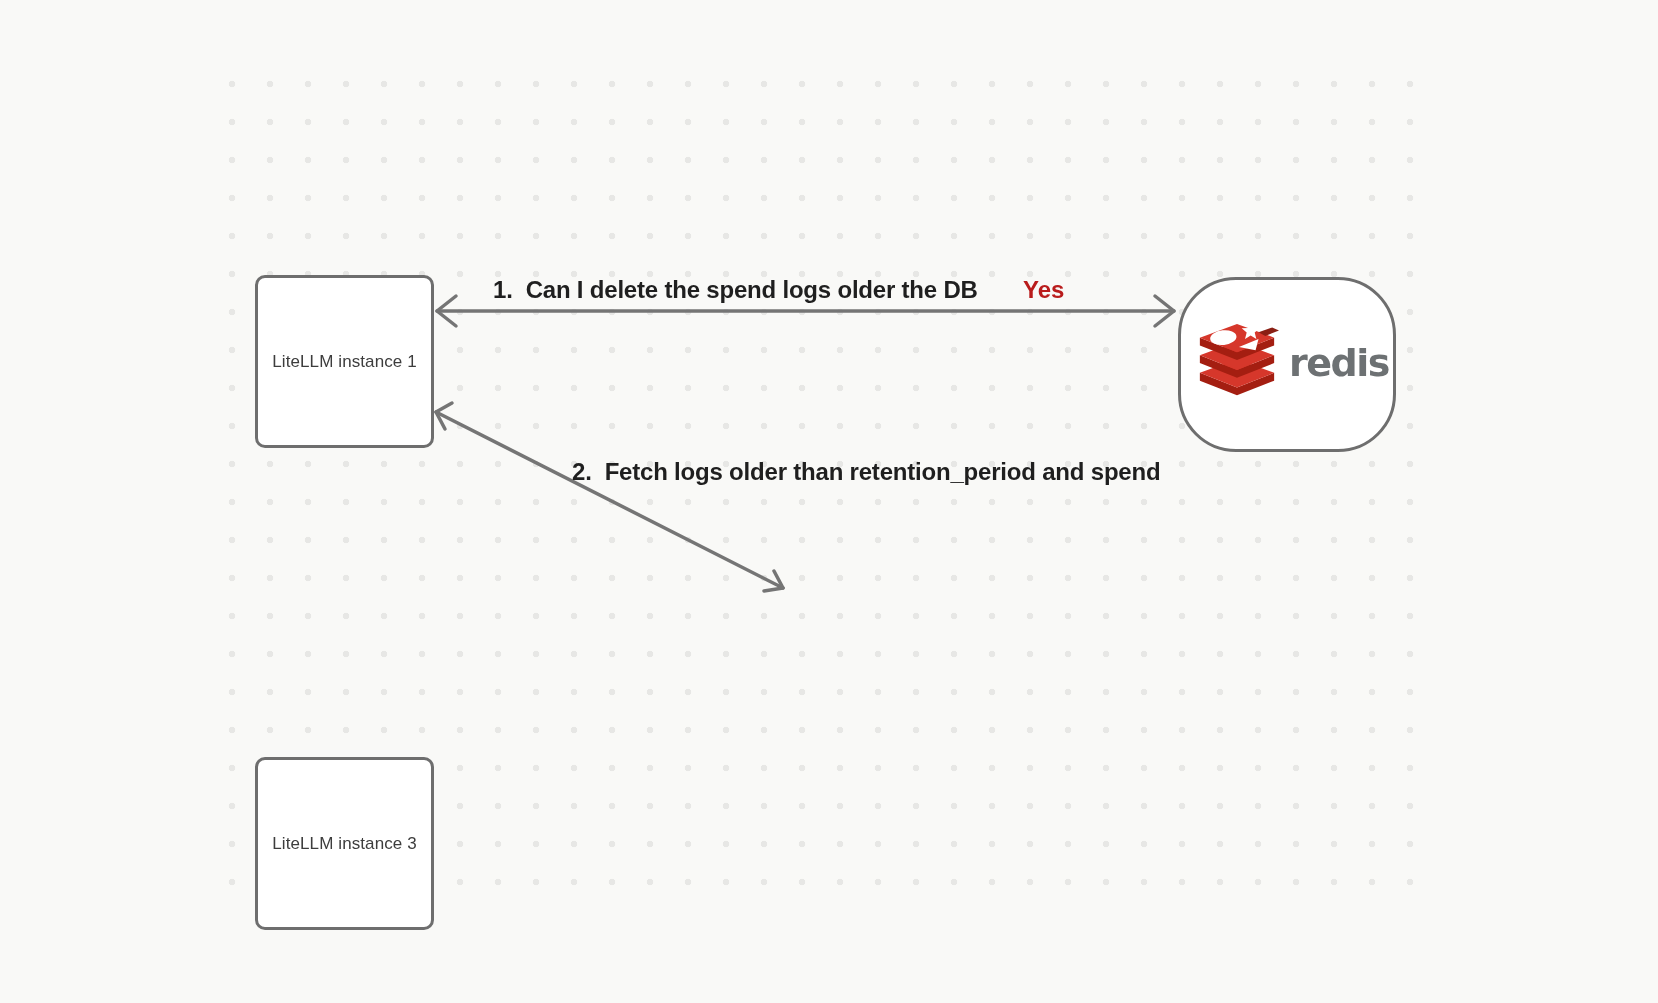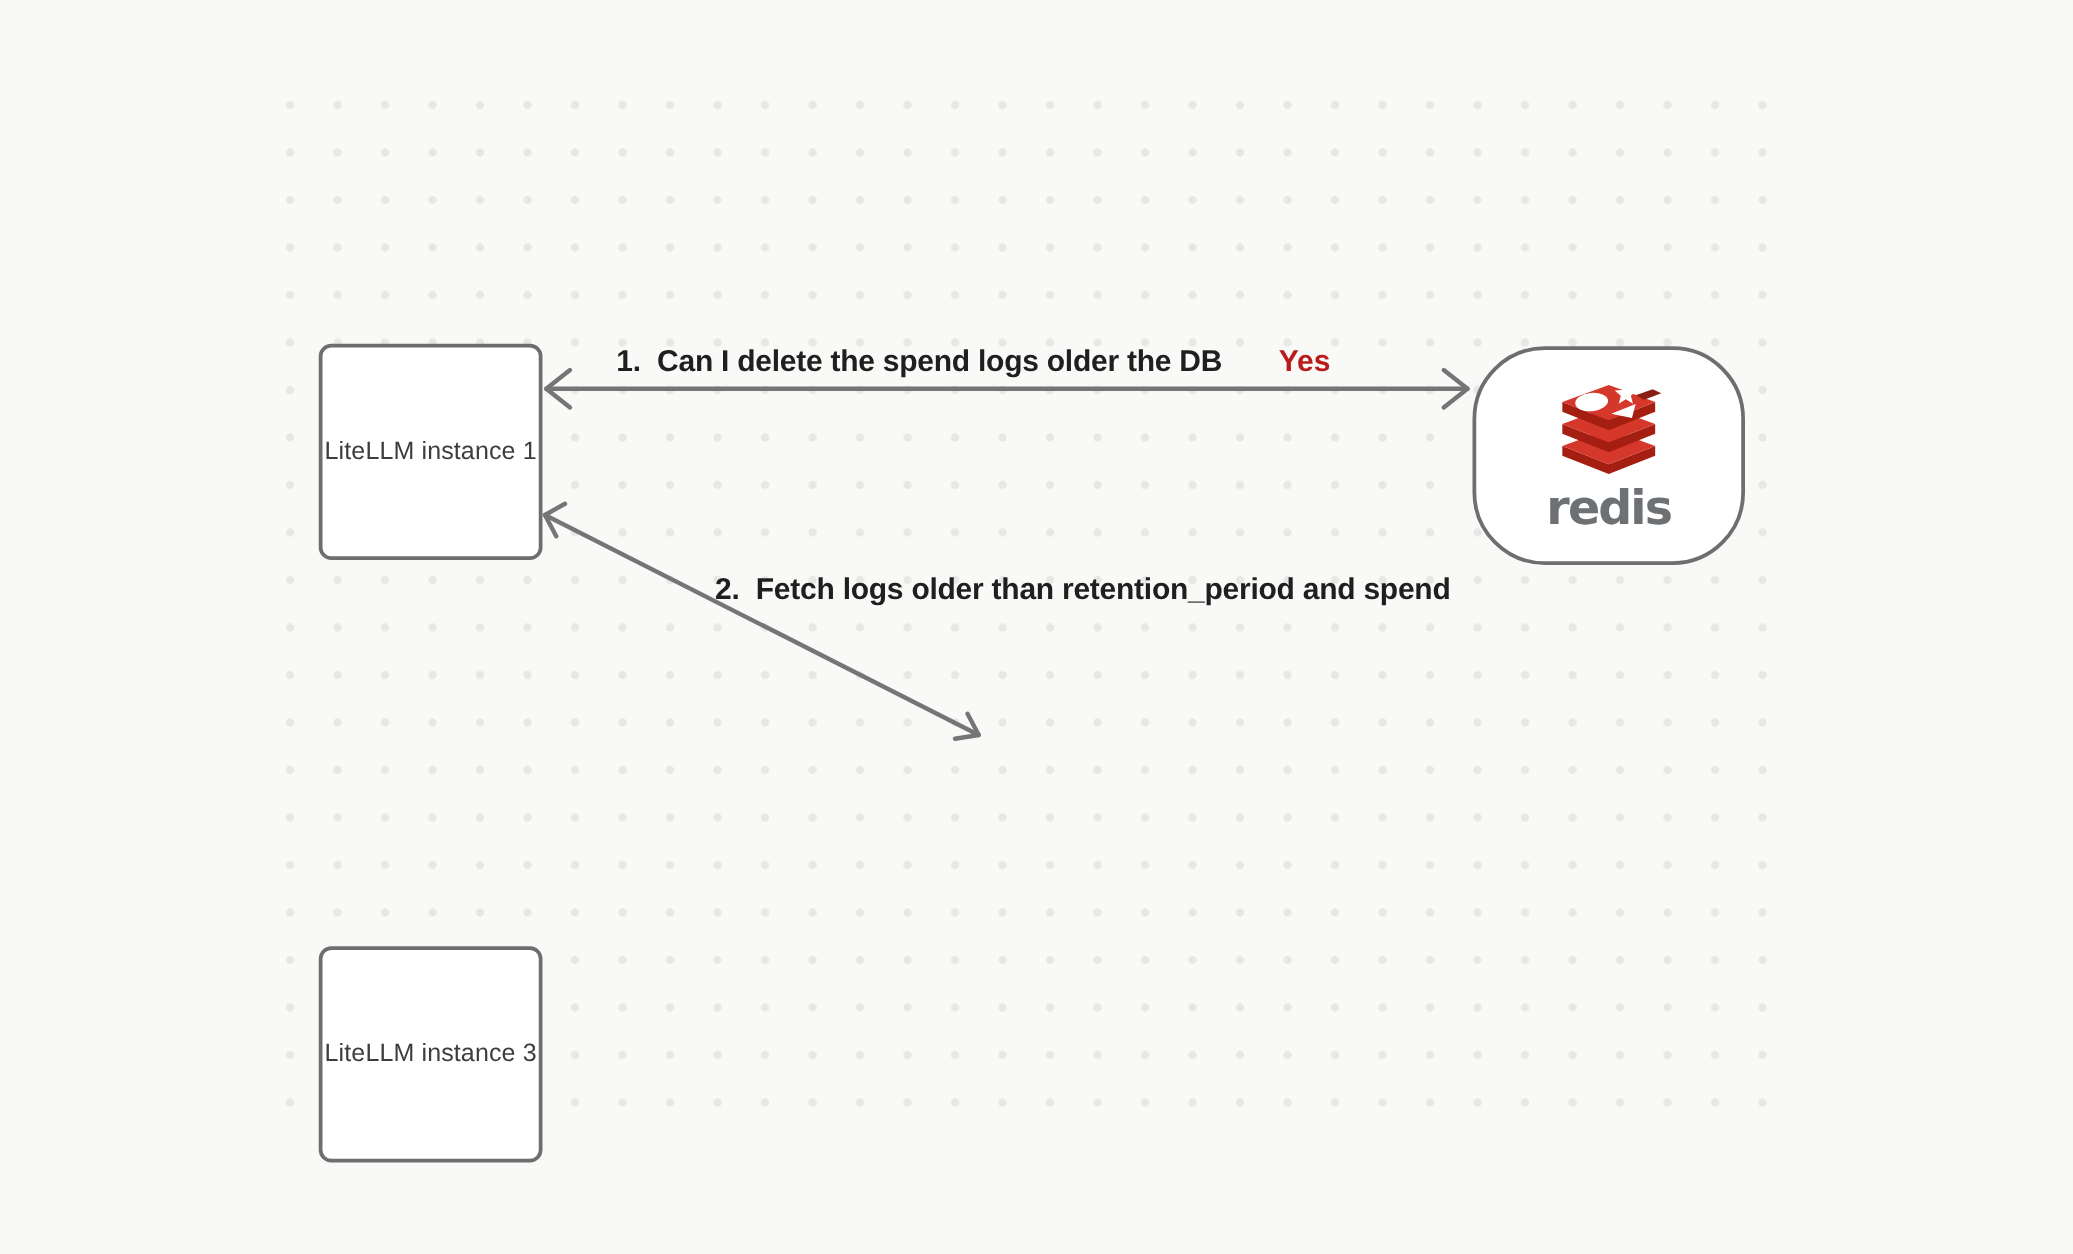--- a/index.html
+++ b/index.html
@@ -14,35 +14,35 @@
     position:absolute;left:214px;top:64px;width:1216px;height:838px;
     background-image:radial-gradient(circle at 18px 20px,#e7e7e5 3px,rgba(231,231,229,0) 3.6px);
     background-size:38px 38px;
   }
   .arrows{position:absolute;left:0;top:0;}
   .node{
     position:absolute;background:#ffffff;border:3px solid #6e6e6e;border-radius:10px;
     display:flex;align-items:center;justify-content:center;box-sizing:border-box;
   }
   .instance{left:255px;width:179px;height:173px;}
-  .instance .lbl{font-size:20px;color:#3d3d3d;letter-spacing:.1px;}
+  .instance .lbl{font-size:17px;color:#3d3d3d;letter-spacing:.1px;}
   .inst1{top:275px;}
   .inst2{top:517px;}
   .inst3{top:757px;}
   .edge-label{
     position:absolute;display:flex;gap:13px;
     font-size:24px;font-weight:700;color:#1f1f1f;letter-spacing:-0.2px;
     white-space:nowrap;line-height:30px;
   }
   .yes-label{
     position:absolute;font-size:24px;font-weight:700;color:#b91c1c;line-height:30px;
   }
   .redis-node{
     left:1178px;top:277px;width:218px;height:175px;border-radius:58px;
-    border-width:3.5px;flex-direction:column;
+    border-width:3.5px;flex-direction:row;
   }
   .redis-wordmark{
     font-family:"DejaVu Sans",sans-serif;font-weight:700;font-size:38px;line-height:36px;
     color:#6d7173;letter-spacing:-1.5px;margin-top:-4px;
   }
   .db-group{position:absolute;left:797px;top:518px;width:182px;height:176px;}
   .db-cyl{position:absolute;left:0;top:0;}
   .pg-icon{position:absolute;left:17px;top:66px;}
   .db-label{
     position:absolute;left:86px;top:76px;font-size:44px;line-height:44px;

